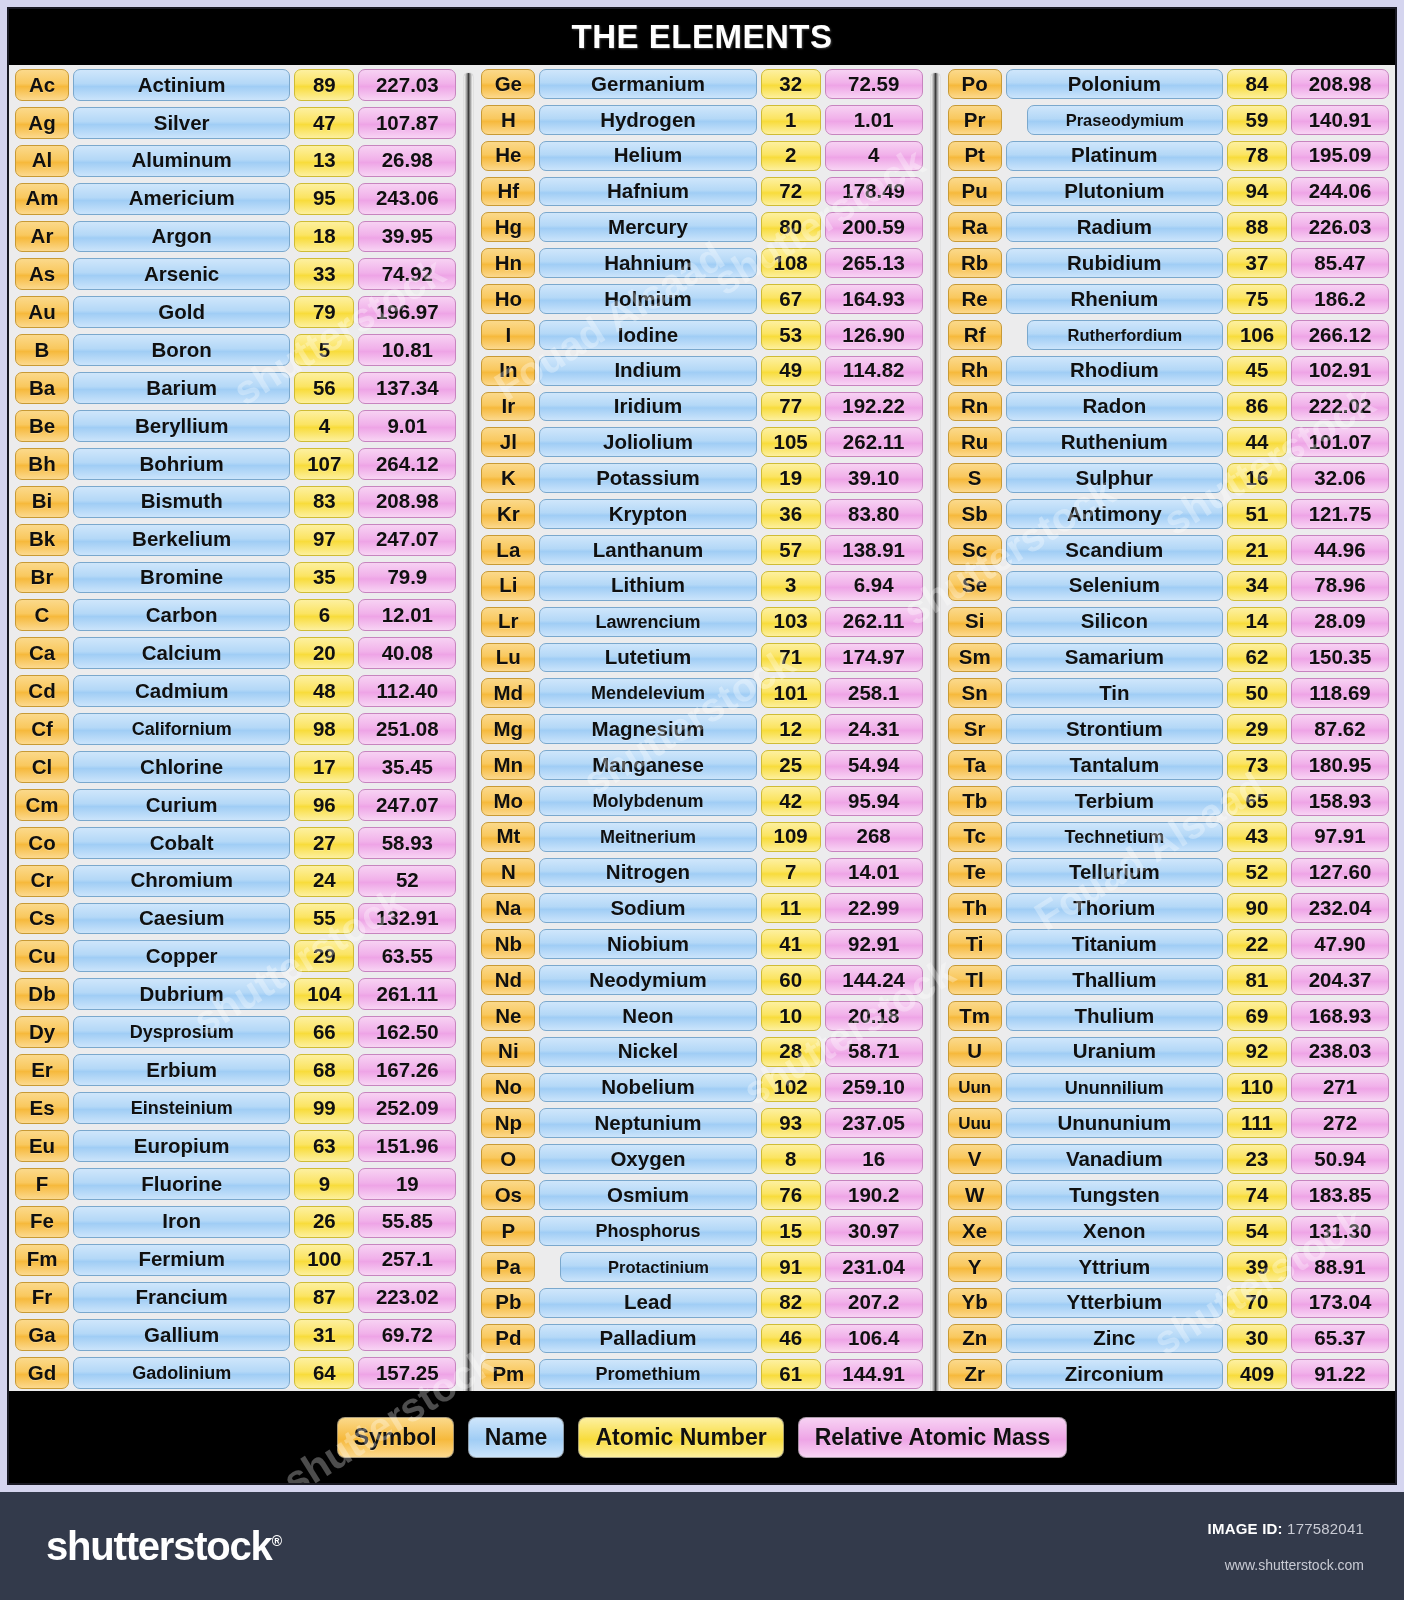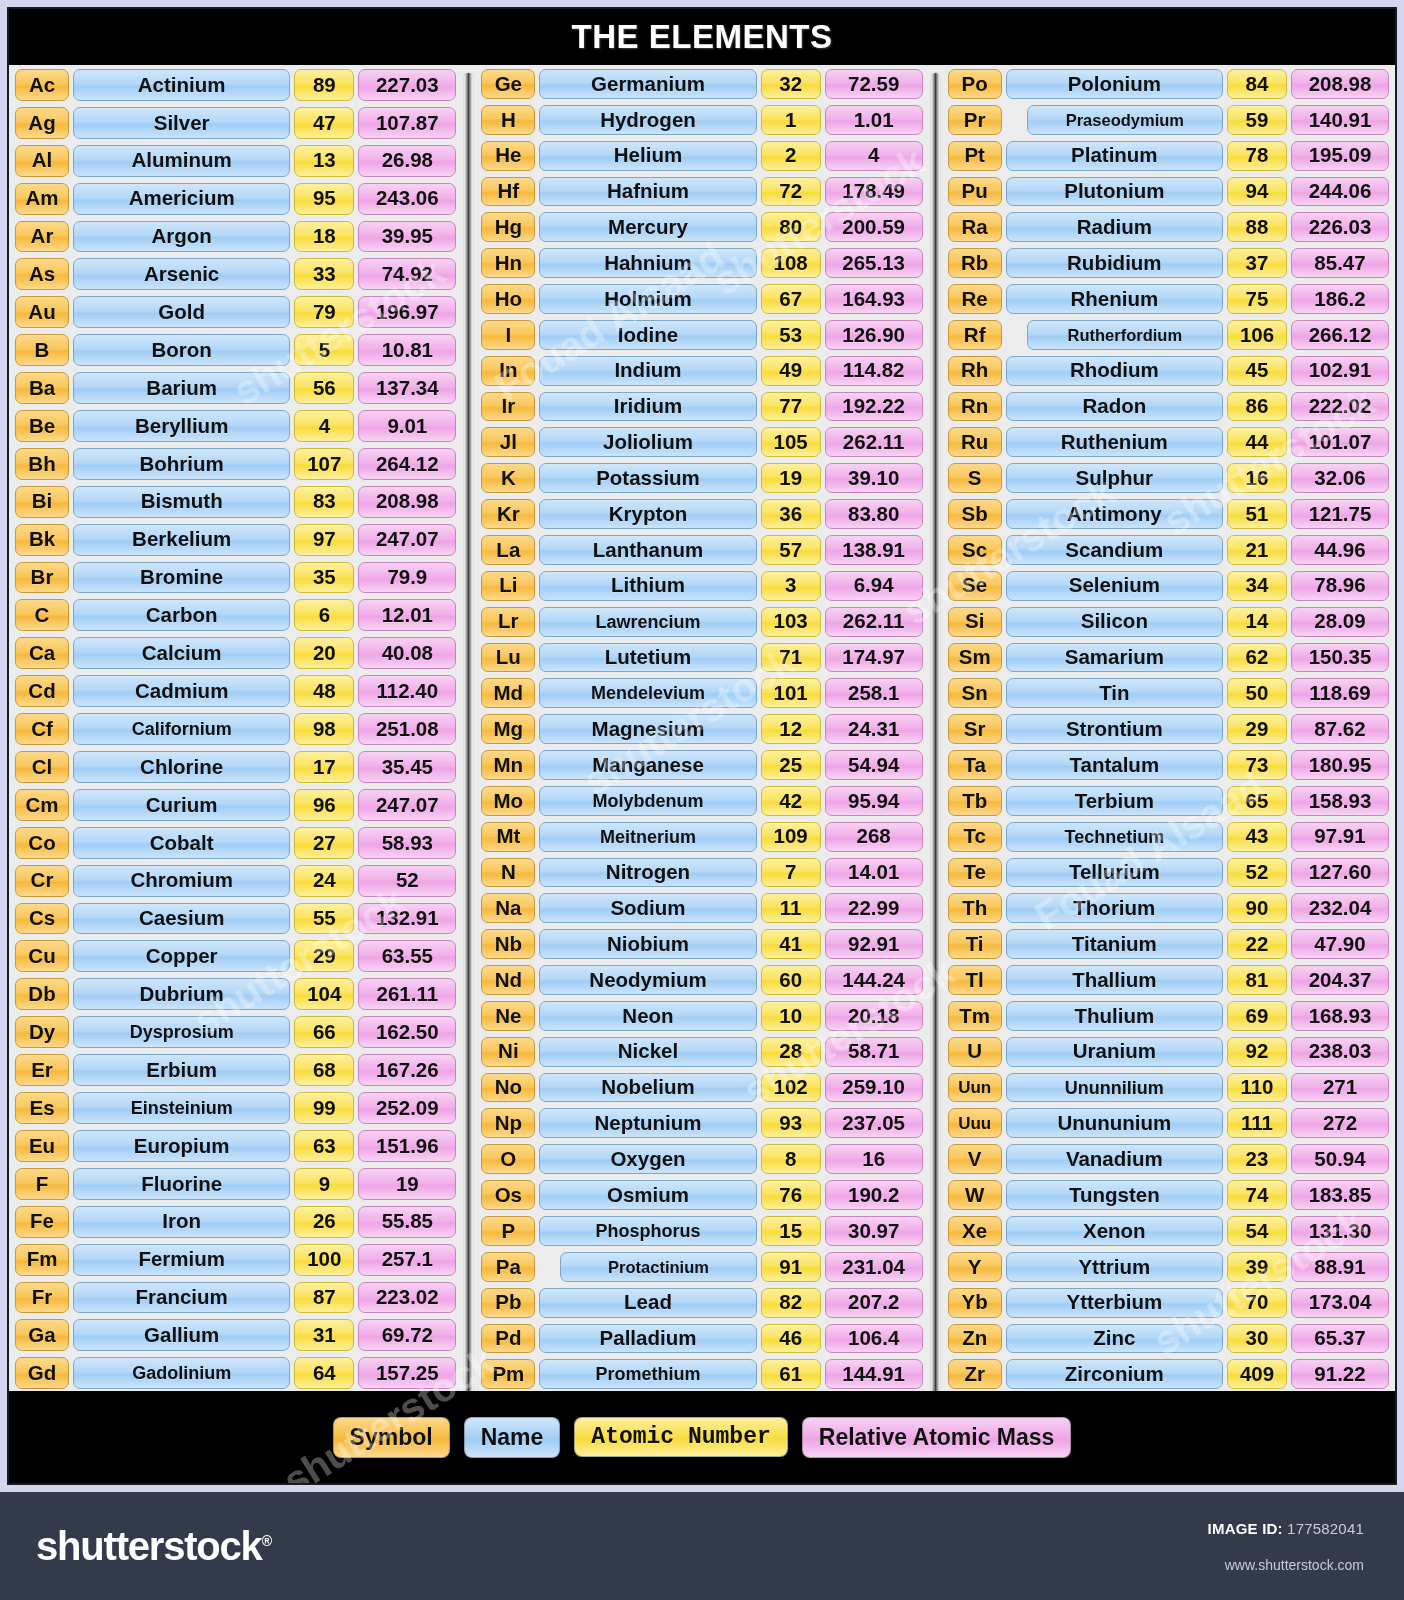--- a/index.html
+++ b/index.html
@@ -150,35 +150,35 @@
     border-radius: 8px;
     padding: 6px 16px;
     font-weight: bold;
     font-size: 23px;
     color: #101010;
     border: 1px solid rgba(120,120,120,0.6);
     text-shadow: 0 1px 0 rgba(255,255,255,0.3);
   }
   .lg-symbol { background: linear-gradient(to bottom, #fbd98b, #f6b93c 55%, #fcd98e); }
   .lg-name   { background: linear-gradient(to bottom, #cfe6fb, #a0cdf5 55%, #cbe4fb); }
-  .lg-number { background: linear-gradient(to bottom, #fdf0a0, #f8dc3c 55%, #fdf09e); font-family: Liberation Mono, monospace; }
+  .lg-number { background: linear-gradient(to bottom, #fdf0a0, #f8dc3c 55%, #fdf09e); }
   .lg-mass   { background: linear-gradient(to bottom, #f7d2f3, #eea4e6 55%, #f8d4f4); }
 
   
   #footer {
     position: absolute;
     top: 1492px;
     left: 0;
     width: 1404px;
     height: 108px;
     background: #333a4b;
     display: flex;
     align-items: center;
     justify-content: space-between;
-    padding: 0 40px 0 36px;
+    padding: 0 40px 0 46px;
   }
   #ss-logo {
     color: #ffffff;
     font-size: 40px;
     font-weight: bold;
     letter-spacing: -1.2px;
     position: relative;
   }
   #ss-logo sup { font-size: 14px; vertical-align: super; }
   #footer-right { text-align: right; }

